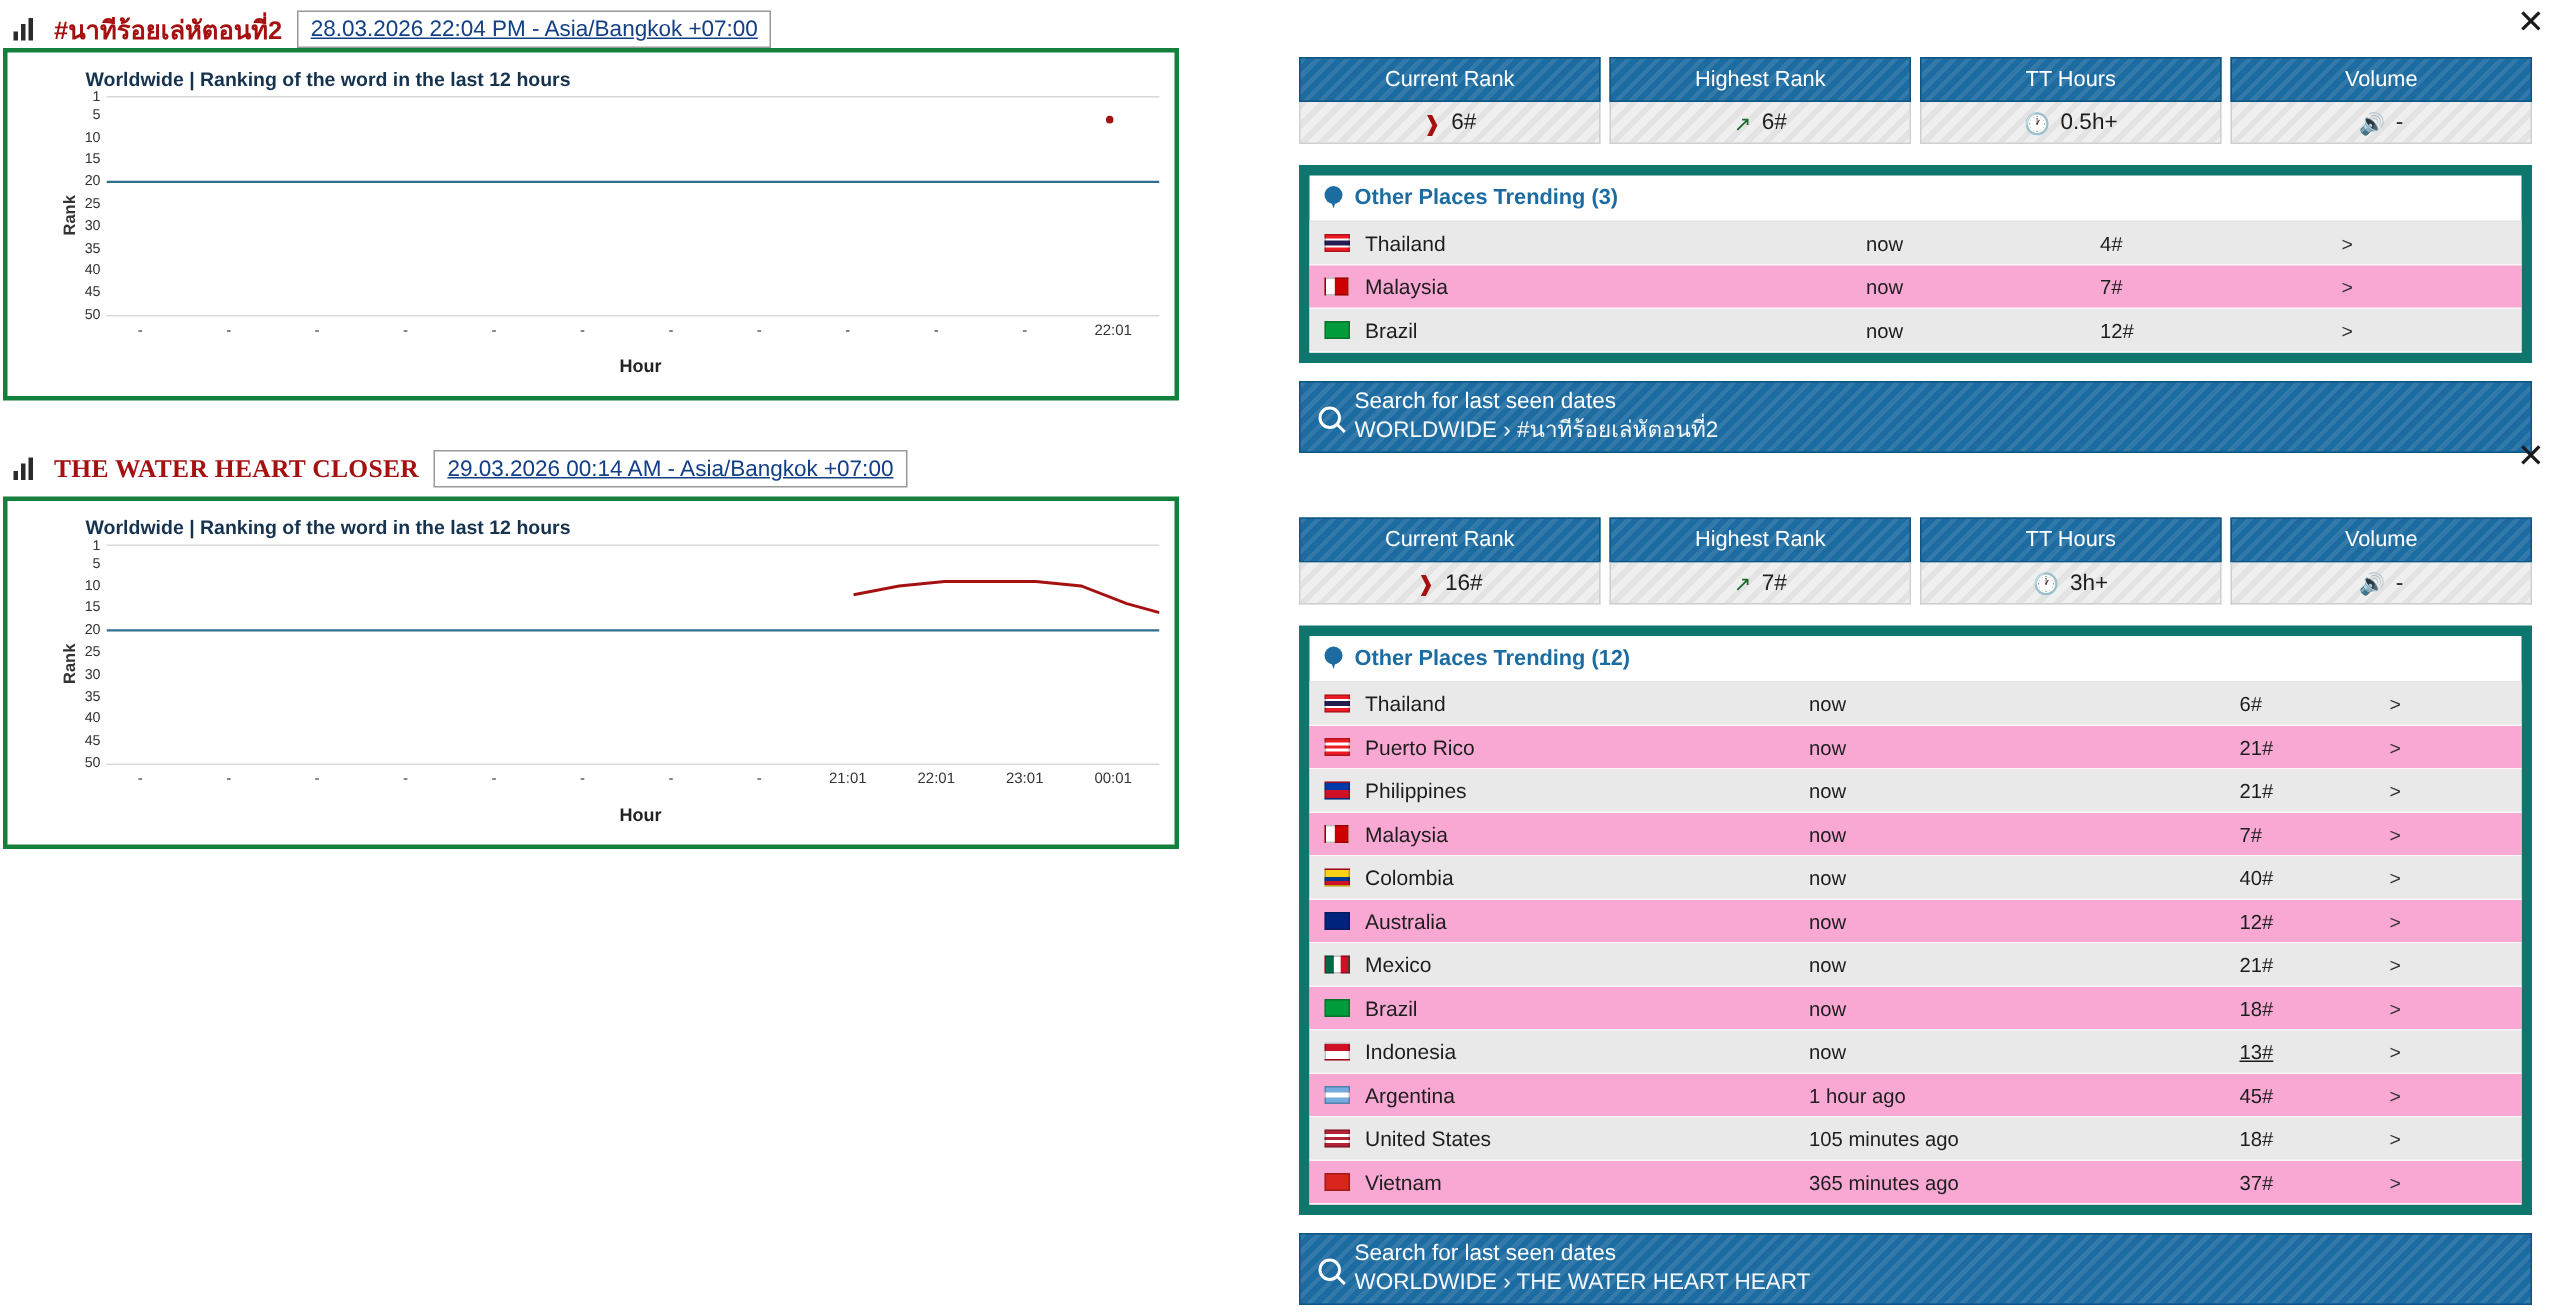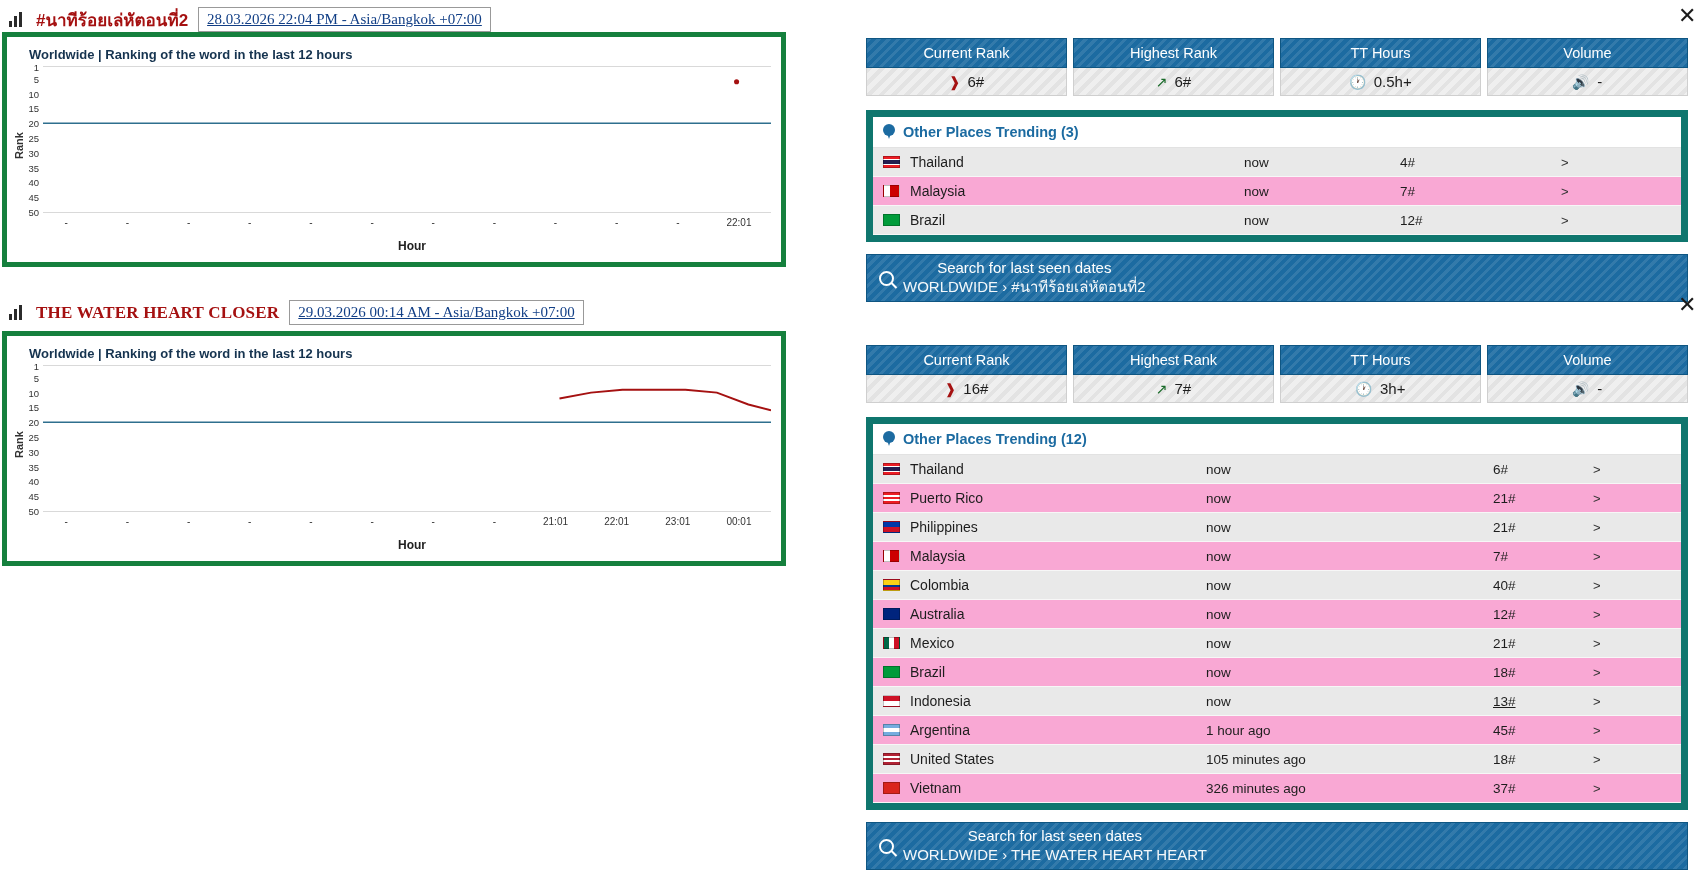--- a/index.html
+++ b/index.html
@@ -43,37 +43,37 @@
   .trend-title.serif { font-family: "Liberation Serif", serif; letter-spacing: .2px; }
 
   .trend-date {
     font-size: 15px;
     color: #123f86;
     text-decoration: underline;
     border: 1px solid #999;
     padding: 3px 8px;
     background: #fff;
     white-space: nowrap;
-    font-family: Liberation Serif, serif;
   }
 
   .close-x {
     position: absolute;
     font-size: 22px;
     color: #1a1a1a;
     line-height: 1;
     cursor: pointer;
     font-family: "DejaVu Sans", sans-serif;
   }
 
   
   .chart-card {
-    border: 5px solid #15803d;
+    border: 3px solid #15803d;
     background: #fff;
     position: relative;
+    padding-left: 30px;
   }
   .chart-caption {
     font-size: 13px;
     font-weight: bold;
     color: #15334f;
     padding: 10px 0 4px 22px;
   }
   .chart-area {
     position: relative;
     margin: 0 10px 0 36px;
@@ -198,21 +198,20 @@
 
   .search-bar {
     background: #1c6ba1;
     background-image: repeating-linear-gradient(135deg, rgba(255,255,255,.10) 0 3px, rgba(0,0,0,0) 3px 7px);
     border: 1px solid #0f5682;
     color: #fff;
     display: flex;
     align-items: center;
     gap: 9px;
     padding: 5px 12px;
-    text-align: center;
   }
   .mag {
     width: 15px; height: 15px; border: 2px solid #fff; border-radius: 50%;
     position: relative; flex: 0 0 auto;
   }
   .mag:after {
     content:""; position:absolute; width:2px; height:7px; background:#fff;
     right:-3px; bottom:-5px; transform: rotate(-45deg);
   }
   .search-main { font-size: 15px; line-height: 1.1; }
@@ -554,21 +553,21 @@
           <span class="place-time" style="left:323px;">105 minutes ago</span>
           <span class="place-rank" style="left:610px;">18#</span>
           <span class="place-arrow" style="left:710px;">&gt;</span>
         </div>
       </div>
 
       <div class="place-row alt">
         <div class="place-row-inner">
           <span class="flag" style="background:#DA251D;"></span>
           <span class="place-name">Vietnam</span>
-          <span class="place-time" style="left:323px;">326 minutes ago</span>
+          <span class="place-time" style="left:323px;">365 minutes ago</span>
           <span class="place-rank" style="left:610px;">37#</span>
           <span class="place-arrow" style="left:710px;">&gt;</span>
         </div>
       </div>
     </div>
 
     <div class="search-bar" style="margin-top:12px;">
       <span class="mag"></span>
       <span>
         <span class="search-main" style="display:block;">Search for last seen dates</span>

